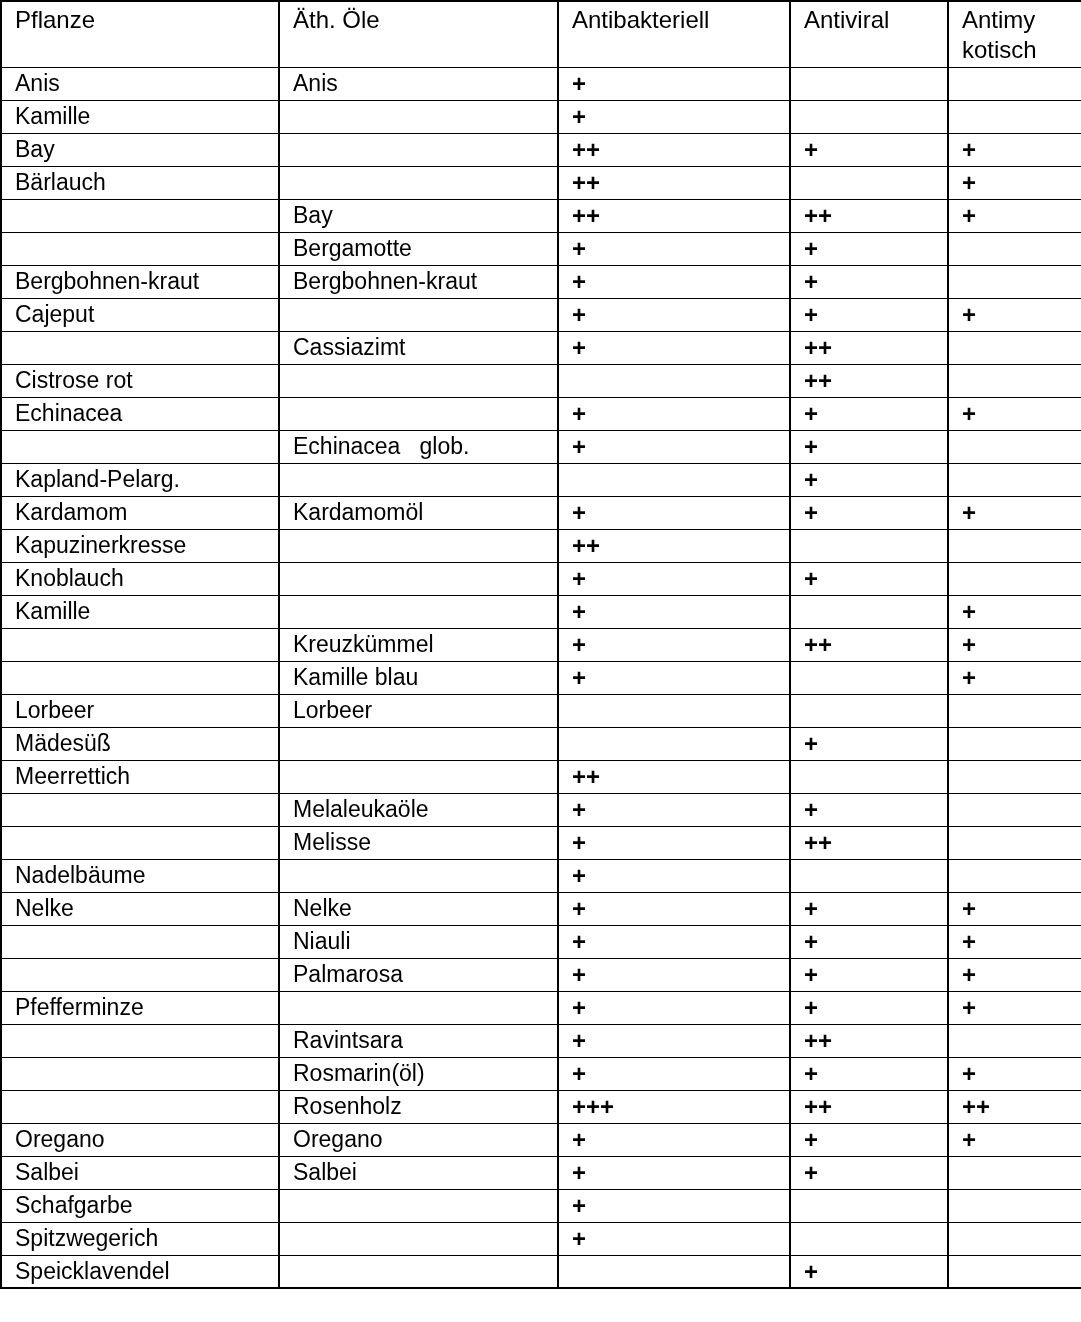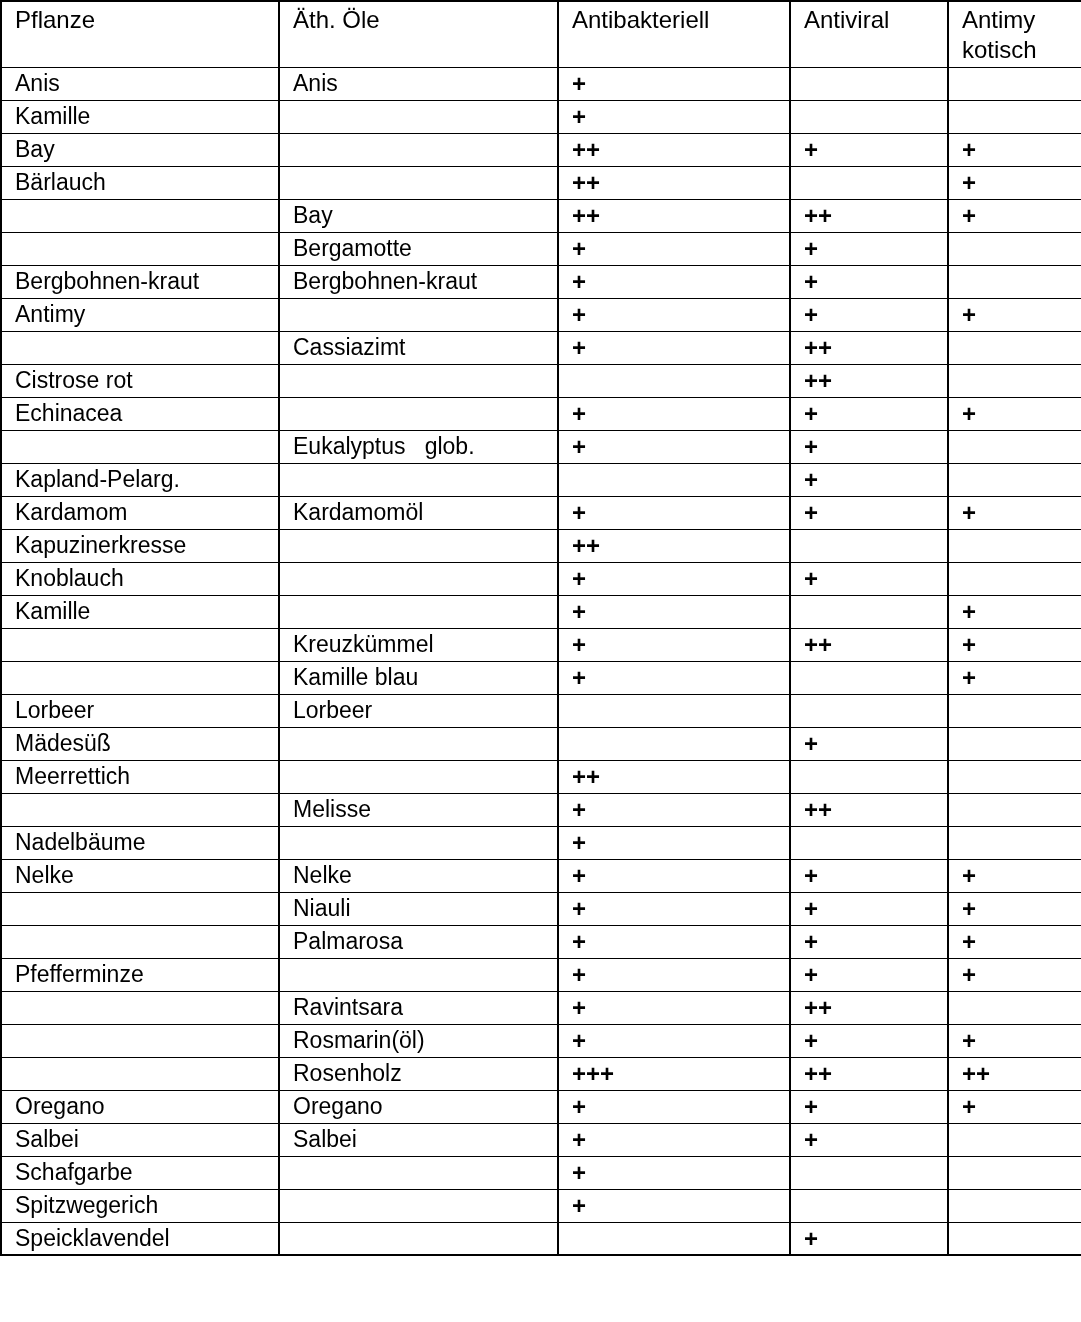--- a/index.html
+++ b/index.html
@@ -117,21 +117,21 @@
           <td class="val"></td>
         </tr>
         <tr>
           <td>Bergbohnen-kraut</td>
           <td>Bergbohnen-kraut</td>
           <td class="val">+</td>
           <td class="val">+</td>
           <td class="val"></td>
         </tr>
         <tr>
-          <td>Antimy</td>
+          <td>Cajeput</td>
           <td></td>
           <td class="val">+</td>
           <td class="val">+</td>
           <td class="val">+</td>
         </tr>
         <tr>
           <td></td>
           <td>Cassiazimt</td>
           <td class="val">+</td>
           <td class="val">++</td>
@@ -146,21 +146,21 @@
         </tr>
         <tr>
           <td>Echinacea</td>
           <td></td>
           <td class="val">+</td>
           <td class="val">+</td>
           <td class="val">+</td>
         </tr>
         <tr>
           <td></td>
-          <td>Eukalyptus   glob.</td>
+          <td>Echinacea   glob.</td>
           <td class="val">+</td>
           <td class="val">+</td>
           <td class="val"></td>
         </tr>
         <tr>
           <td>Kapland-Pelarg.</td>
           <td></td>
           <td class="val"></td>
           <td class="val">+</td>
           <td class="val"></td>
@@ -219,20 +219,27 @@
           <td></td>
           <td class="val"></td>
           <td class="val">+</td>
           <td class="val"></td>
         </tr>
         <tr>
           <td>Meerrettich</td>
           <td></td>
           <td class="val">++</td>
           <td class="val"></td>
+          <td class="val"></td>
+        </tr>
+        <tr>
+          <td></td>
+          <td>Melaleukaöle</td>
+          <td class="val">+</td>
+          <td class="val">+</td>
           <td class="val"></td>
         </tr>
         <tr>
           <td></td>
           <td>Melisse</td>
           <td class="val">+</td>
           <td class="val">++</td>
           <td class="val"></td>
         </tr>
         <tr>

